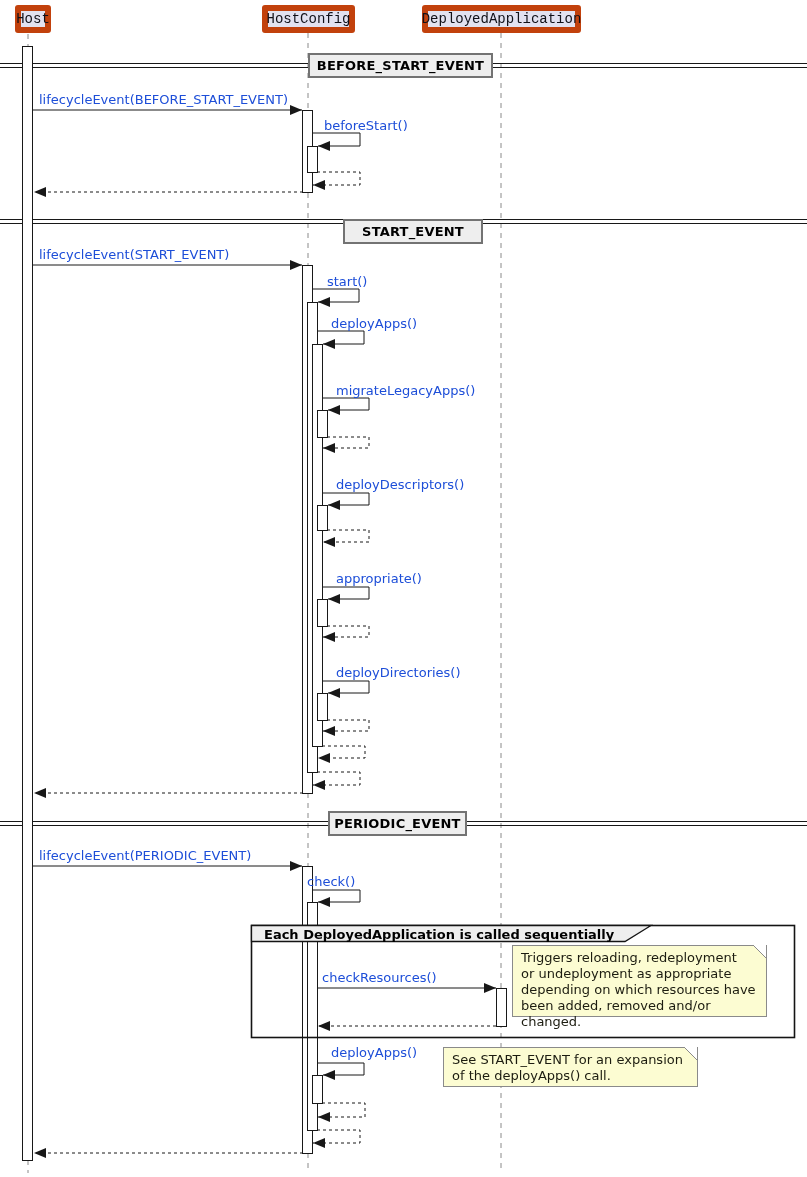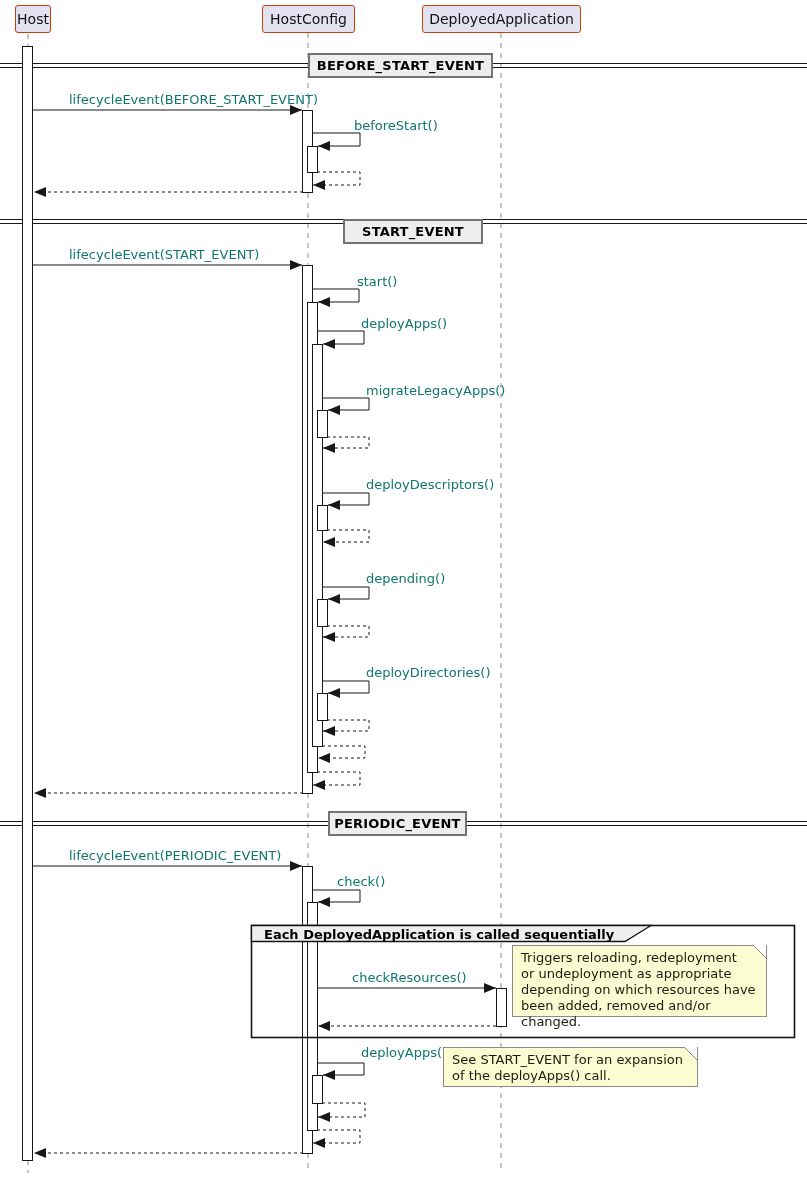--- a/index.html
+++ b/index.html
@@ -2,31 +2,31 @@
 <html><head>
 <meta charset="utf-8">
 <style>
   html,body{margin:0;padding:0;background:#ffffff;}
   #canvas{
     position:relative;width:807px;height:1177px;background:#ffffff;overflow:hidden;
     font-family:"DejaVu Sans","Liberation Sans",sans-serif;color:#111;
   }
   #wires{position:absolute;left:0;top:0;}
   .participant{
-    position:absolute;background:#E2E2F0;border:1px solid #c2410c;border-radius:3px;
+    position:absolute;background:#E2E2F0;border:6px solid #c2410c;border-radius:3px;
     display:flex;align-items:center;justify-content:center;
-    font-size:14px;color:#101018;box-sizing:border-box;
+    font-size:14px;color:#101018;box-sizing:border-box;font-family:Liberation Mono, monospace;
   }
   .divider-box{
     position:absolute;background:#EEEEEE;border:2px solid #737373;box-sizing:border-box;
     display:flex;align-items:center;justify-content:center;
     font-size:13px;font-weight:bold;letter-spacing:.2px;color:#000;
   }
   .msg{
-    position:absolute;font-size:13px;line-height:14px;white-space:nowrap;color:#0f766e;margin-left:30px;
+    position:absolute;font-size:13px;line-height:14px;white-space:nowrap;color:#1d4ed8;
   }
   .group-title{
     position:absolute;font-size:13px;font-weight:bold;white-space:nowrap;color:#000;
   }
   .note{
     position:absolute;background:#FCFCD2;border:1px solid #8a8a8a;box-sizing:border-box;
     font-size:13px;line-height:16px;color:#1c1c10;padding:4px 8px 3px 8px;
   }
   .note .fold{position:absolute;top:-1px;right:-1px;}
   .lifeline{stroke:#8a8a8a;stroke-width:1;stroke-dasharray:5,5;}
@@ -127,21 +127,21 @@
   <div class="divider-box" style="left:328px;top:811px;width:139px;height:25px;">PERIODIC_EVENT</div>
 
   <div class="msg" style="left:39px;top:93px;">lifecycleEvent(BEFORE_START_EVENT)</div>
   <div class="msg" style="left:324px;top:119px;">beforeStart()</div>
 
   <div class="msg" style="left:39px;top:248px;">lifecycleEvent(START_EVENT)</div>
   <div class="msg" style="left:327px;top:275px;">start()</div>
   <div class="msg" style="left:331px;top:317px;">deployApps()</div>
   <div class="msg" style="left:336px;top:384px;">migrateLegacyApps()</div>
   <div class="msg" style="left:336px;top:478px;">deployDescriptors()</div>
-  <div class="msg" style="left:336px;top:572px;">depending()</div>
+  <div class="msg" style="left:336px;top:572px;">appropriate()</div>
   <div class="msg" style="left:336px;top:666px;">deployDirectories()</div>
 
   <div class="msg" style="left:39px;top:849px;">lifecycleEvent(PERIODIC_EVENT)</div>
   <div class="msg" style="left:307px;top:875px;">check()</div>
   <div class="msg" style="left:322px;top:971px;">checkResources()</div>
   <div class="msg" style="left:331px;top:1046px;">deployApps()</div>
 
   <div class="group-title" style="left:264px;top:927px;">Each DeployedApplication is called sequentially</div>
 
   <div class="note" style="left:512px;top:945px;width:255px;height:72px;">

